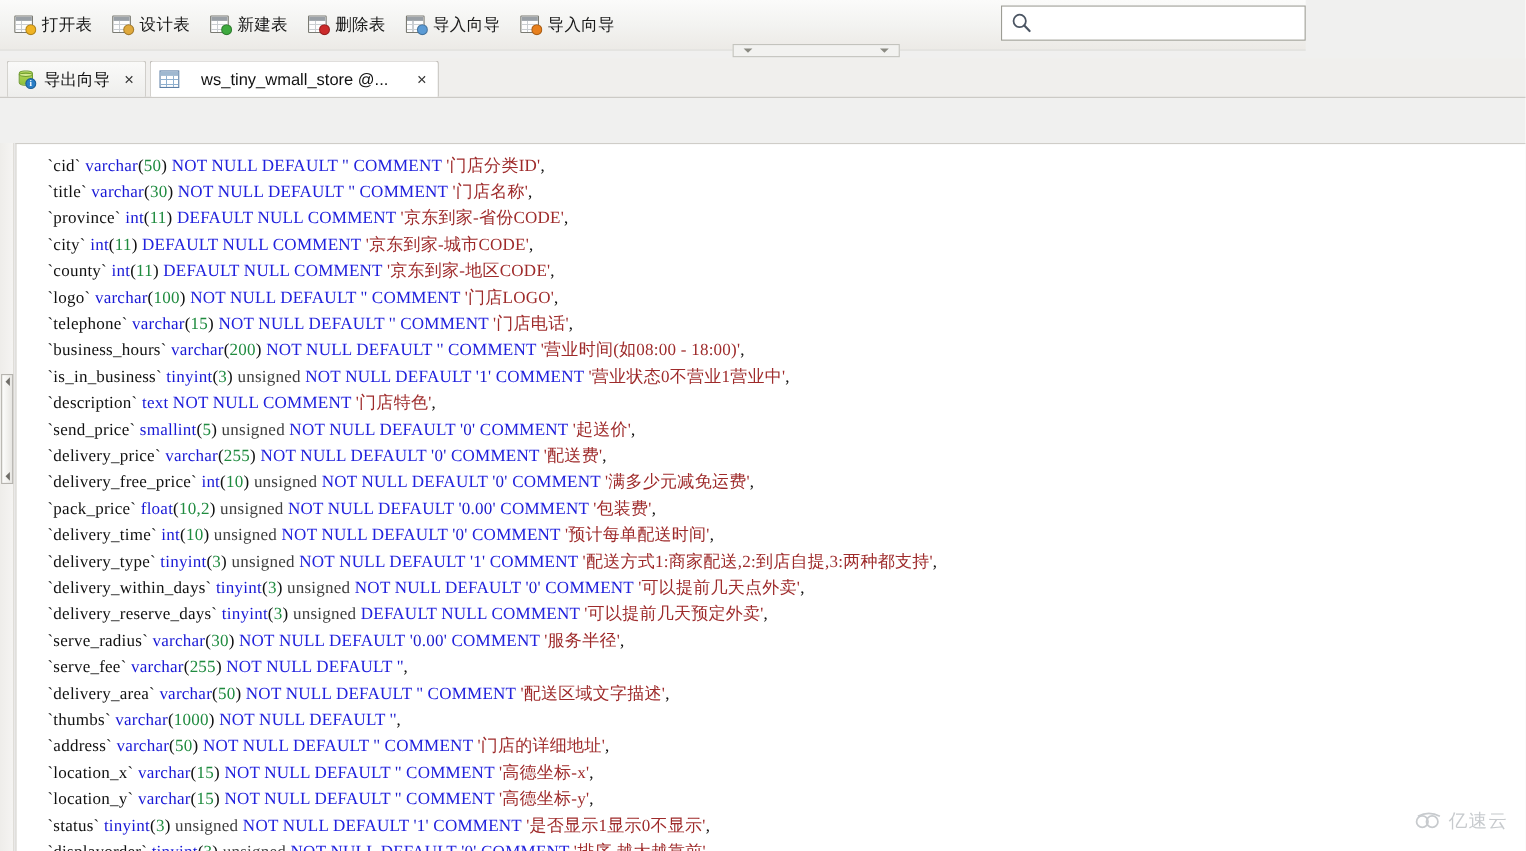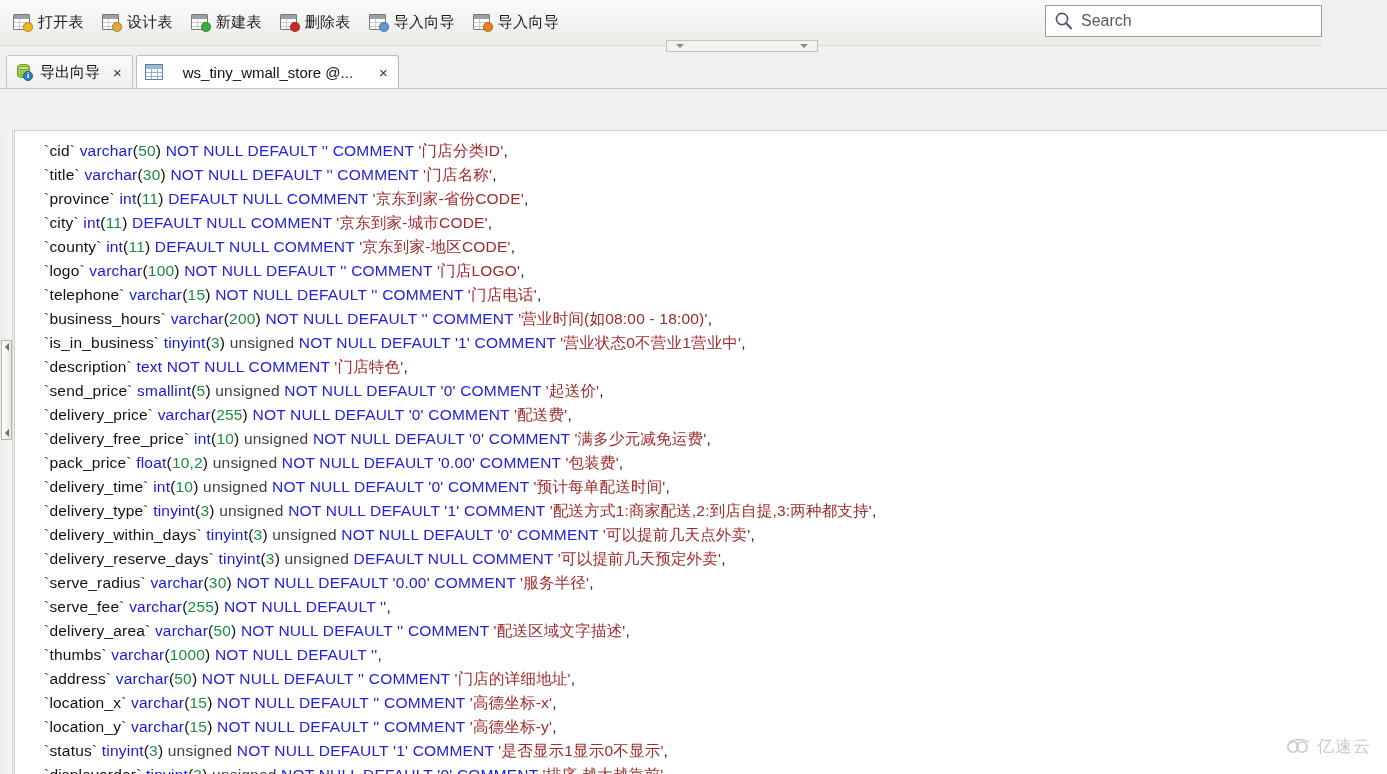--- a/index.html
+++ b/index.html
@@ -7,21 +7,21 @@
     width:1387px;height:774px;overflow:hidden;
     background:#ffffff;
     font-family:"Liberation Sans","DejaVu Sans",sans-serif;
     font-size:13px;color:#000;
     -webkit-font-smoothing:none;
   }
   #app{position:relative;width:1387px;height:774px;background:#f0f0ef;}
 
   
   .toolbar{
-    position:absolute;left:0;top:0;width:1322px;height:46px;
+    position:absolute;left:0;top:0;width:1187px;height:46px;
     background:linear-gradient(to bottom,#fbfbfa 0%,#f3f3f1 50%,#eceae6 100%);
     border-bottom:1px solid #dcdcd8;
     display:flex;align-items:center;padding-left:8px;box-sizing:border-box;
   }
   .tb-btn{
     display:flex;align-items:center;gap:5px;
     padding:3px 6px 3px 4px;margin-right:6px;
     border:1px solid transparent;border-radius:2px;
     cursor:default;white-space:nowrap;
   }
@@ -150,21 +150,21 @@
   }
 
   
   .editor-frame{
     position:absolute;left:14px;top:130px;right:0;bottom:0;
     background:#ffffff;border:1px solid #cfcdc8;border-right:none;border-bottom:none;
     box-sizing:border-box;overflow:hidden;
   }
   .code{
     position:absolute;left:0;top:8px;right:0;bottom:0;
-    font-family:Liberation Sans, sans-serif;
+    font-family:Liberation Serif, serif;
     font-size:15.5px;line-height:24px;
     white-space:pre;overflow:hidden;
     padding-left:20px;box-sizing:border-box;
     letter-spacing:.2px;
   }
   .code .ln{display:block;height:24px;}
   .id   {color:#111111;}
   .typ  {color:#1818d6;}
   .num  {color:#1f8b3f;}
   .kw   {color:#2222dd;}
@@ -248,21 +248,20 @@
           </span>
           <span class="tb-label">导入向导</span>
         </div>
       </div>
 
     <div class="search-wrap">
       <svg width="20" height="20" viewBox="0 0 20 20">
         <circle cx="8" cy="8" r="5.6" fill="none" stroke="#4b5563" stroke-width="1.6"></circle>
         <line x1="12.2" y1="12.2" x2="17" y2="17.2" stroke="#4b5563" stroke-width="2" stroke-linecap="round"></line>
       </svg>
-      <input class="search-input" type="text" placeholder="Search" style="">
     </div>
   </div>
 
   <div class="tb-overflow">
     <i></i>
     <i></i>
   </div>
 
   <div class="doctabs">
     <div class="doctab">

